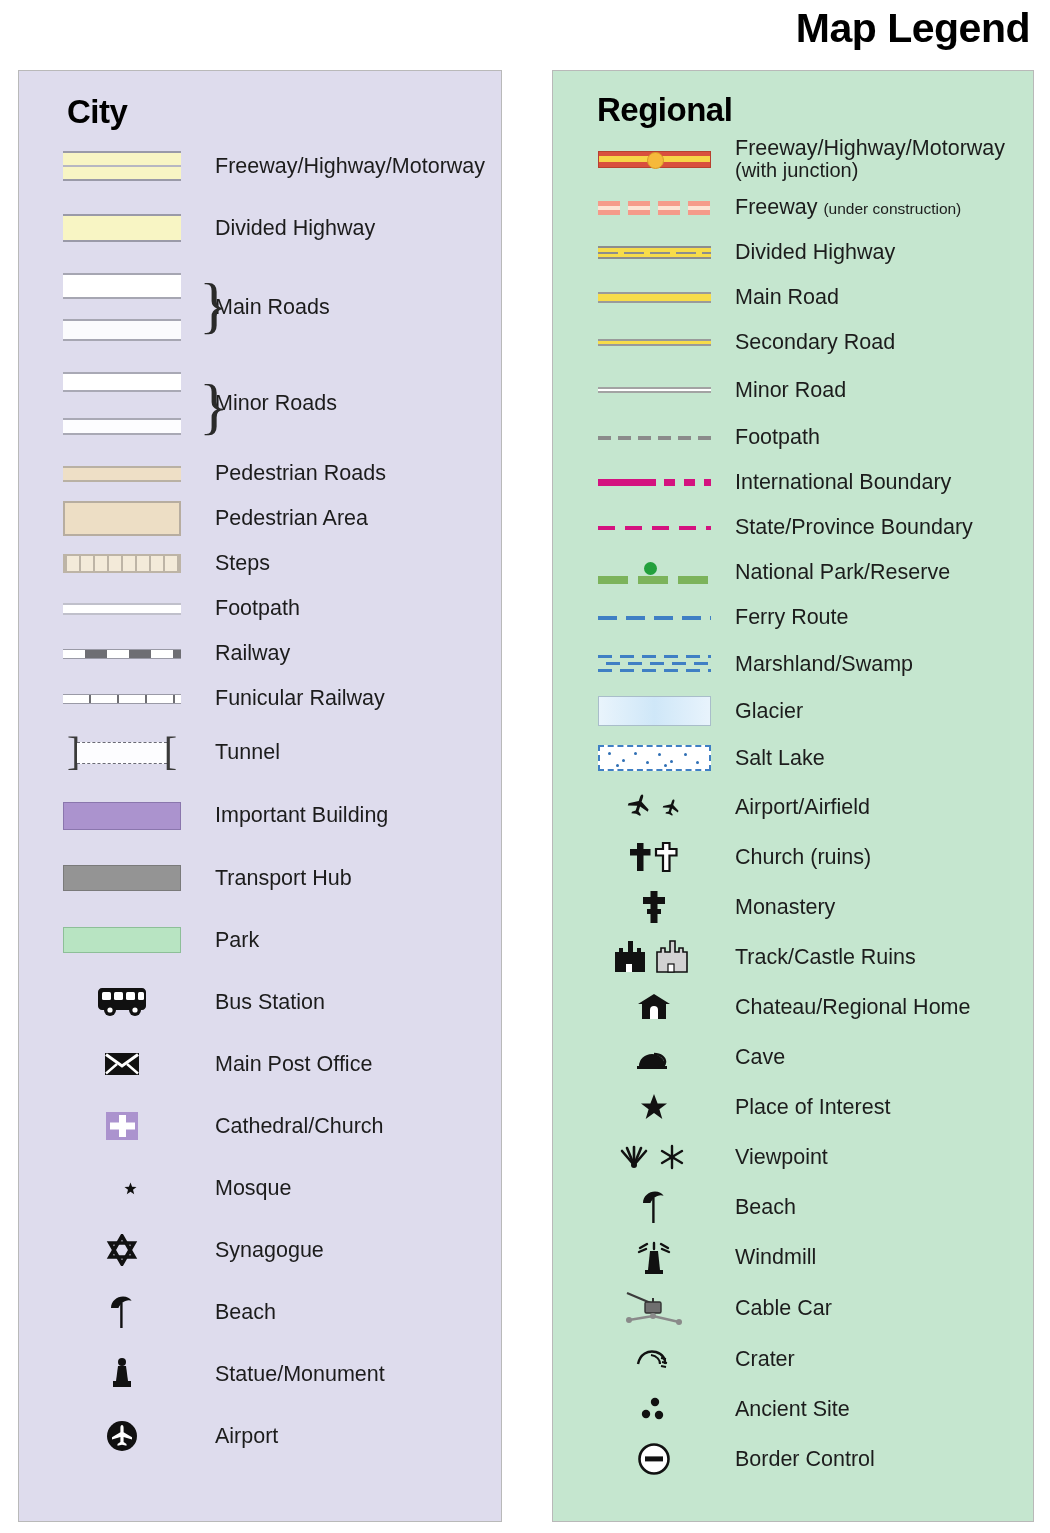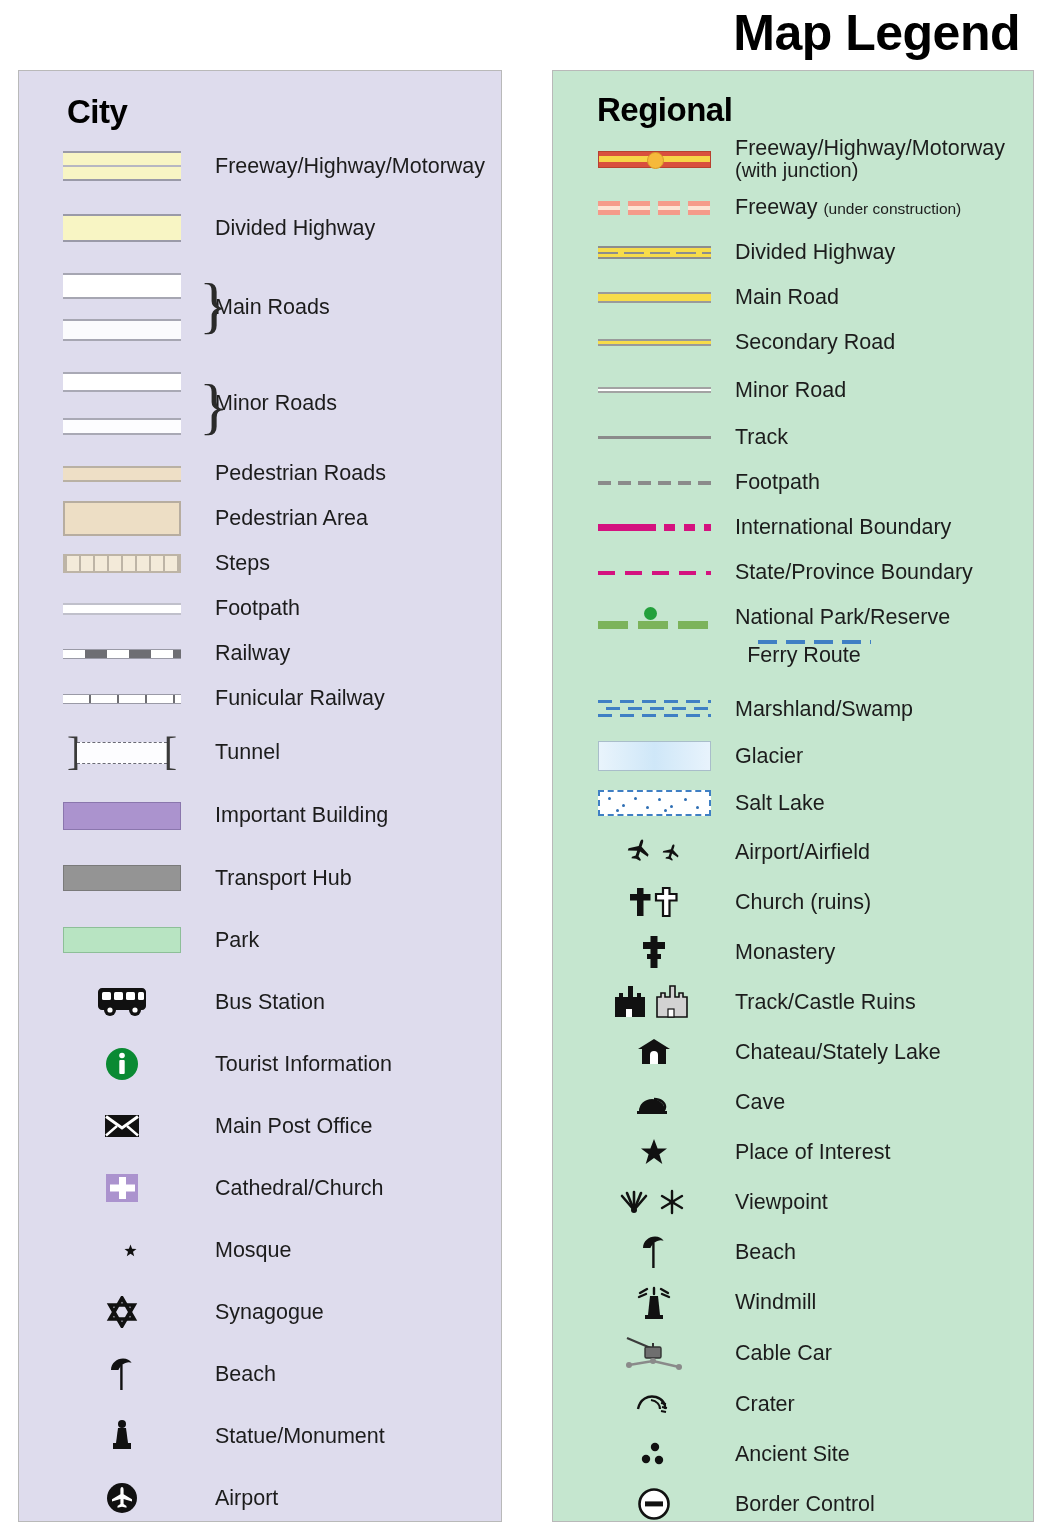--- a/index.html
+++ b/index.html
@@ -5,22 +5,22 @@
   html,body{margin:0;padding:0;}
   body{
     width:1050px;height:1533px;
     background:#ffffff;
     font-family:"Liberation Sans", sans-serif;
     position:relative;
     overflow:hidden;
   }
   .title{
     position:absolute;
-    right:30px; top:8px;
-    font-size:50px;
+    right:20px; top:8px;
+    font-size:41px;
     font-weight:bold;
     letter-spacing:-0.5px;
     color:#000;
     line-height:1;
   }
   .panel{
     position:absolute;
     box-sizing:border-box;
     border:1px solid #b9b9b9;
   }
@@ -274,30 +274,20 @@
           <rect x="43" y="6" width="6" height="8" rx="1.5" fill="#fff"></rect>
           <circle cx="15" cy="24" r="6" fill="#111"></circle>
             <circle cx="15" cy="24" r="2.6" fill="#fff"></circle>
           <circle cx="40" cy="24" r="6" fill="#111"></circle>
             <circle cx="40" cy="24" r="2.6" fill="#fff"></circle>
         </svg>
       </div>
       <div class="lbl">Bus Station</div>
     </div>
 
-    <div class="row" style="height:62px;">
-      <div class="sym">
-        <svg width="34" height="34" viewBox="0 0 34 34">
-          <circle cx="17" cy="17" r="16" fill="#0a8a33"></circle>
-          <circle cx="17" cy="8.5" r="2.8" fill="#fff"></circle>
-          <rect x="14.3" y="13" width="5.4" height="14" rx="1" fill="#fff"></rect>
-        </svg>
-      </div>
-      <div class="lbl">Tourist Information</div>
-    </div>
 
     <div class="row" style="height:62px;">
       <div class="sym">
         <svg width="36" height="26" viewBox="0 0 36 26">
           <rect x="1" y="2" width="34" height="22" fill="#111"></rect>
           <path d="M2 3.5 L18 15 L34 3.5" fill="none" stroke="#fff" stroke-width="3"></path>
           <path d="M2 22.5 L13 13 M34 22.5 L23 13" fill="none" stroke="#fff" stroke-width="2.4"></path>
         </svg>
       </div>
       <div class="lbl">Main Post Office</div>
@@ -421,26 +411,20 @@
       <div class="lbl">Secondary Road</div>
     </div>
 
     <div class="row" style="height:50px;">
       <div class="sym">
           <div class="r-bar r-minor"></div>
         </div>
       <div class="lbl">Minor Road</div>
     </div>
 
-    <div class="row" style="height:45px;">
-      <div class="sym">
-          <div class="r-bar r-track"></div>
-        </div>
-      <div class="lbl">Track</div>
-    </div>
 
     <div class="row" style="height:45px;">
       <div class="sym">
           <div class="r-bar r-footpath"></div>
         </div>
       <div class="lbl">Footpath</div>
     </div>
 
     <div class="row" style="height:45px;">
       <div class="sym">
@@ -459,21 +443,21 @@
     <div class="row" style="height:45px;">
       <div class="sym">
         <div class="r-bar r-natpark">
             <div class="pdot"></div>
             <div class="dashes"></div>
           </div>
       </div>
       <div class="lbl">National Park/Reserve</div>
     </div>
 
-    <div class="row" style="height:45px;flex-direction:column;">
+    <div class="row" style="height:45px;">
       <div class="sym">
           <div class="r-bar r-ferry"></div>
         </div>
       <div class="lbl">Ferry Route</div>
     </div>
 
     <div class="row" style="height:48px;">
       <div class="sym">
         <div class="r-bar r-marsh">
             <div class="l1"></div>
@@ -553,21 +537,21 @@
       <div class="lbl">Track/Castle Ruins</div>
     </div>
 
     <div class="row" style="height:50px;">
       <div class="sym">
         <svg width="36" height="30" viewBox="0 0 36 30">
           <path fill="#111" d="M2 12 L18 2 L34 12 H30 V27 H6 V12 Z"></path>
           <path fill="#fff" d="M14 27v-9a4 4 0 0 1 8 0v9z"></path>
         </svg>
       </div>
-      <div class="lbl">Chateau/Stately Lake</div>
+      <div class="lbl">Chateau/Regional Home</div>
     </div>
 
     <div class="row" style="height:50px;">
       <div class="sym">
         <svg width="38" height="30" viewBox="0 0 38 30">
           <path fill="#111" d="M4 24a13 12 0 1 1 26 0z"></path>
           <path fill="none" stroke="#111" stroke-width="2.6" d="M19 12 c7 0 11 4 11 8 0 3-3 5-7 5"></path>
           <rect x="2" y="24" width="30" height="3" fill="#111"></rect>
         </svg>
       </div>

